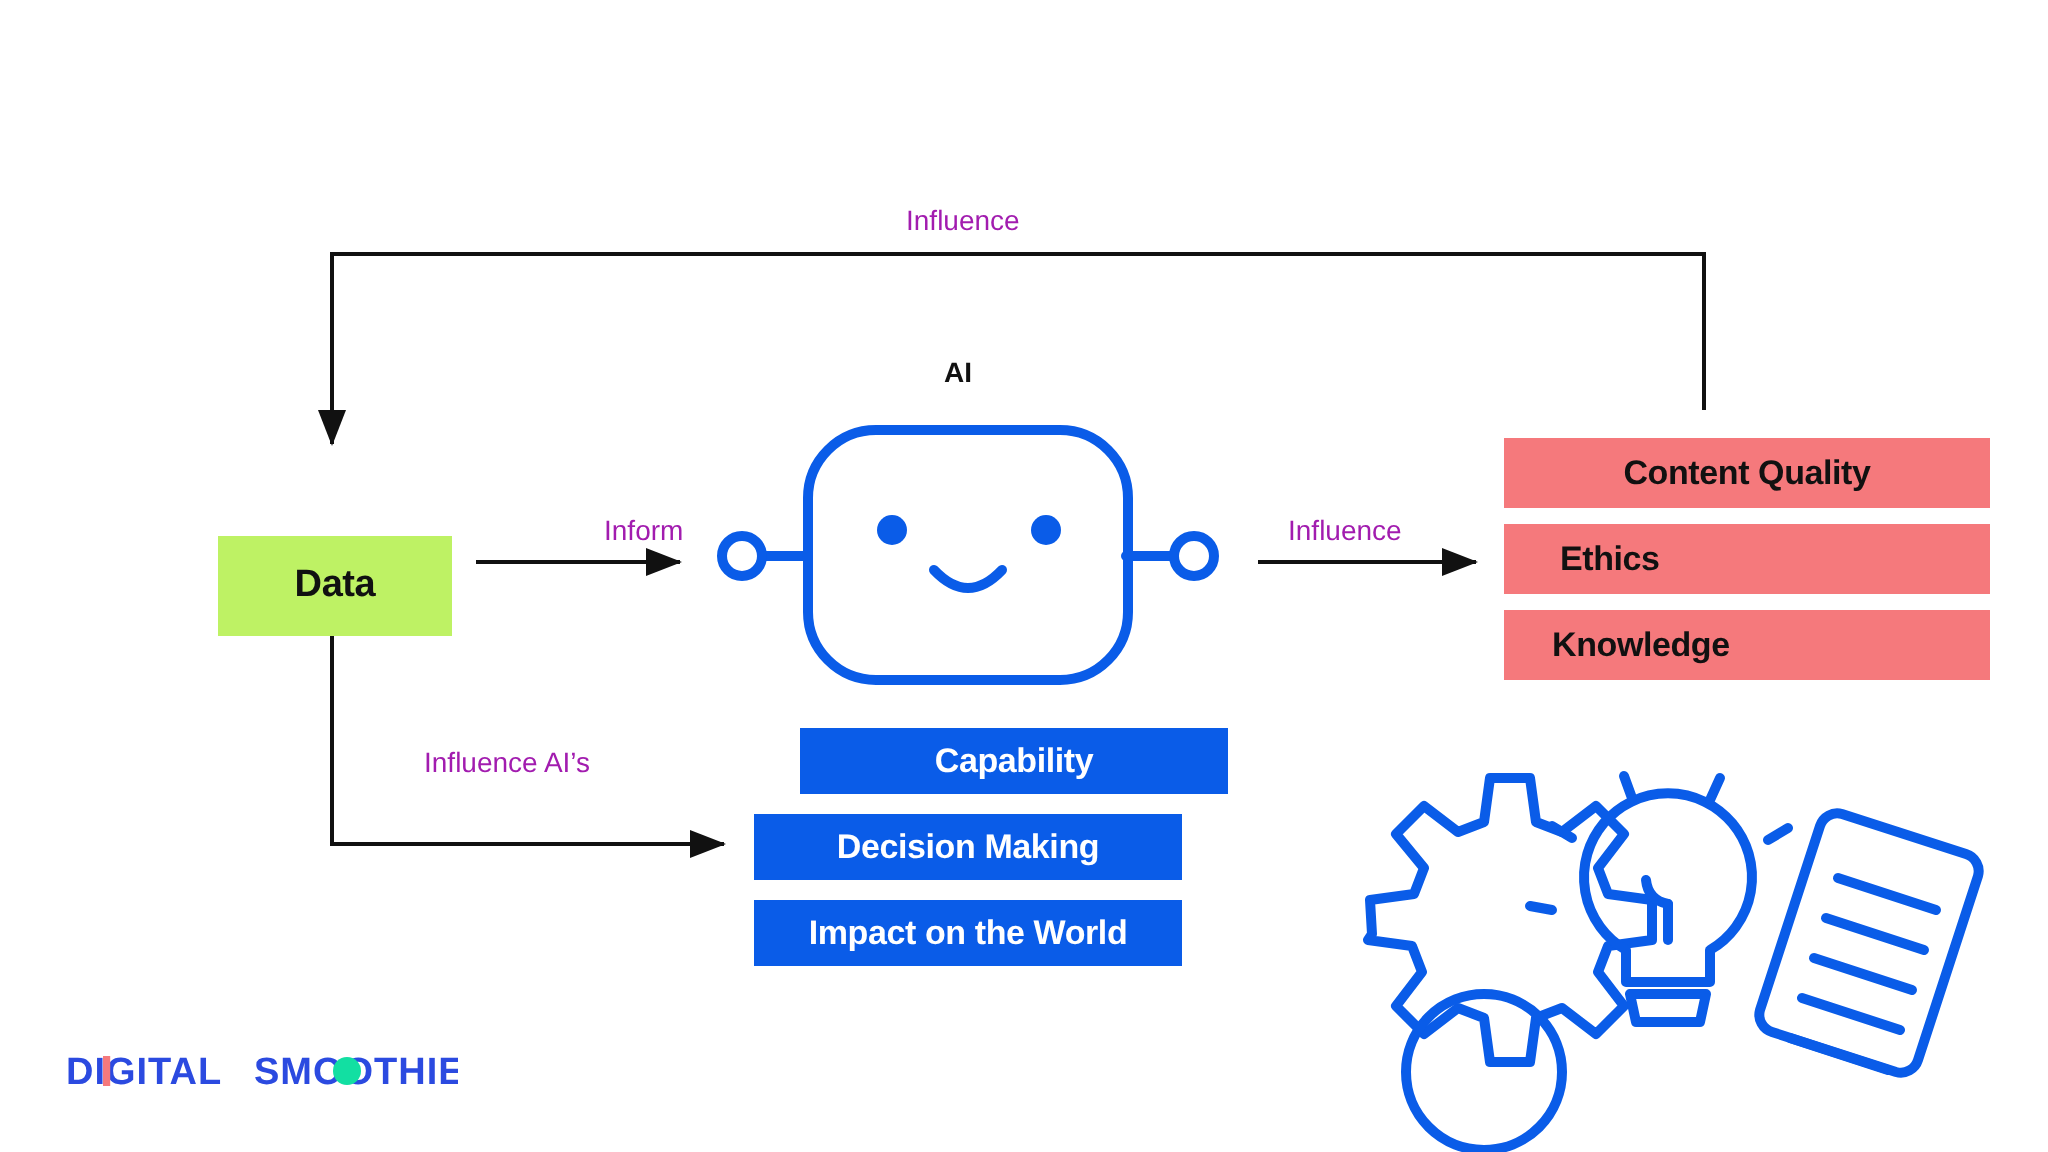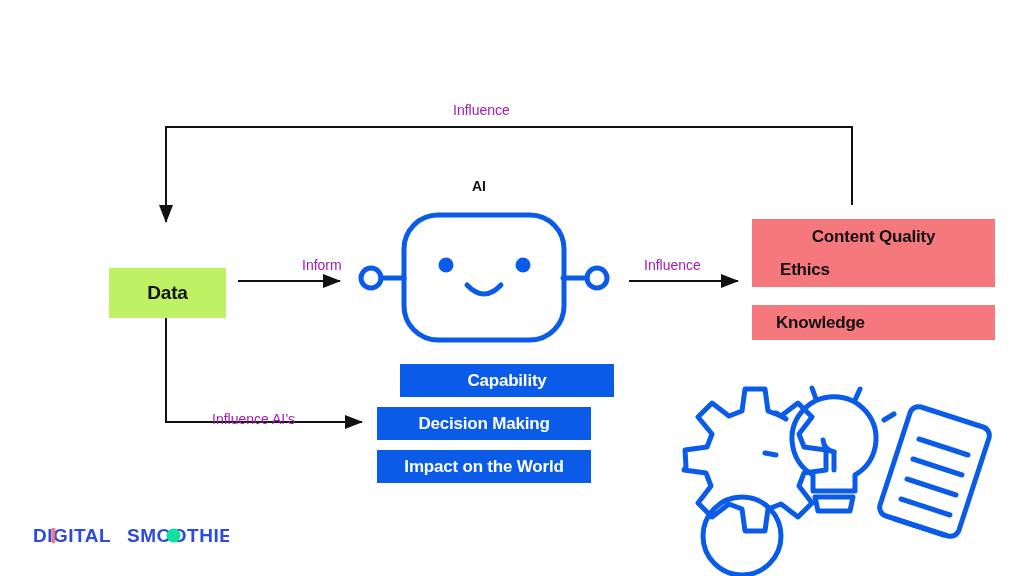--- a/index.html
+++ b/index.html
@@ -49,21 +49,21 @@
     left: 752px;
     width: 243px;
     height: 35px;
     background: #f5797c;
     color: #111111;
     font-size: 17px;
     padding: 0 24px;
   }
   .red-box.centered { justify-content: center; padding: 0 10px; }
   .red-box.r0 { top: 219px; }
-  .red-box.r1 { top: 252px; padding-left: 28px; }
+  .red-box.r1 { top: 262px; padding-left: 28px; }
   .red-box.r2 { top: 305px; }
 
   .blue-box {
     left: 377px;
     width: 214px;
     height: 33px;
     background: #0a5ce8;
     color: #ffffff;
     font-size: 17px;
     justify-content: center;
@@ -75,21 +75,21 @@
   
   .edge-label {
     position: absolute;
     font-size: 14px;
     color: #a21caf;
     white-space: nowrap;
   }
   .lbl-influence-top { left: 453px; top: 102px; }
   .lbl-inform       { left: 254px; top: 257px; margin-left: 48px; }
   .lbl-influence-r  { left: 644px; top: 257px; }
-  .lbl-influence-ai { left: 212px; top: 411px; text-align: center; }
+  .lbl-influence-ai { left: 212px; top: 373px; text-align: center; }
 
   .node-title {
     position: absolute;
     font-size: 14px;
     font-weight: bold;
     color: #111111;
     left: 472px;
     top: 178px;
   }
 

